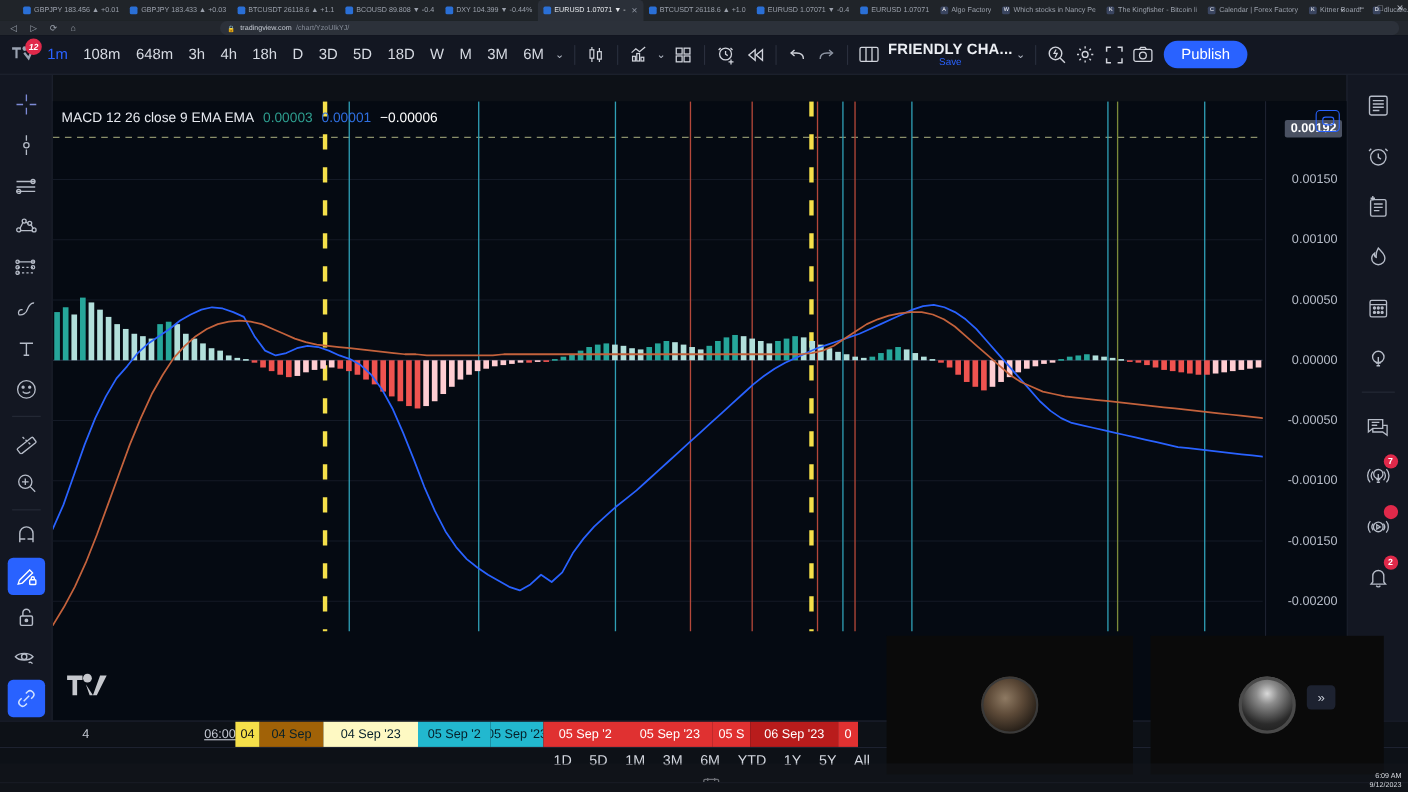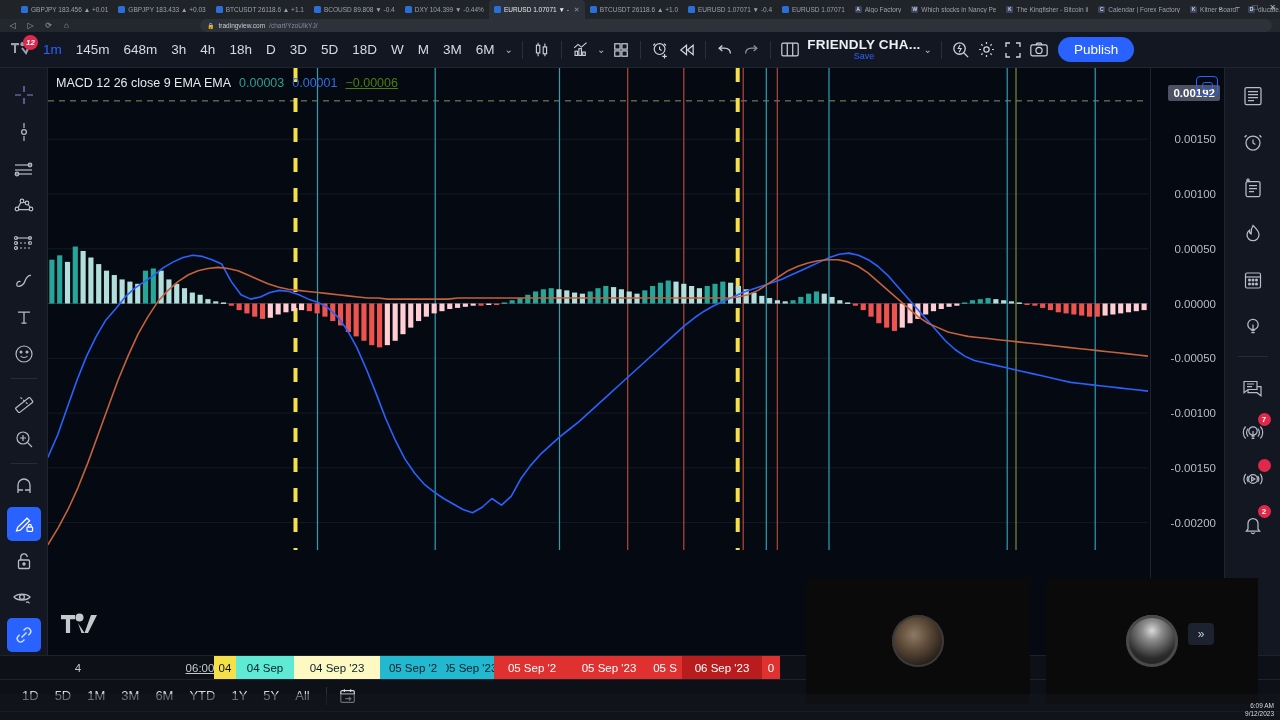--- a/index.html
+++ b/index.html
@@ -117,39 +117,39 @@
   .tv-left{
     width:48px; background:#131722; border-right:1px solid #1f2430;
     display:flex; flex-direction:column; align-items:center; padding-top:10px; gap:0;
   }
   .ltool{ width:34px;height:34px; display:flex;align-items:center;justify-content:center;
           border-radius:5px; margin-bottom:3px; color:#b6bcc8;}
   .ltool.active{ background:#2962ff; color:#fff;}
   .lsep{ width:26px;height:1px;background:#262b37;margin:4px 0 6px;}
 
   
-  .tv-chart{ flex:1; position:relative; background:#050a12; min-width:0;}
+  .tv-chart{ flex:1; position:relative; background:#050a12; min-width:0;margin-top:24px;}
   .chart-canvas{ position:absolute; left:0; top:0; right:74px; bottom:0; overflow:hidden;}
   .pricescale{
     position:absolute; right:0; top:0; bottom:0; width:74px;
     background:#050a12; border-left:1px solid #1d2230;
     font-size:11.5px; color:#b6bcc8;
   }
   .pricescale .pl{ position:absolute; right:8px; transform:translateY(-50%); white-space:nowrap;}
   .pricescale .pcur{
     position:absolute; right:4px; transform:translateY(-50%);
     background:#4b5263; color:#fff; font-weight:bold; padding:2px 5px; border-radius:2px;
     font-size:11.5px;
   }
 
   .macd-legend{
     position:absolute; left:8px; top:8px; z-index:6; display:flex; align-items:center; gap:8px;
     font-size:12.5px; color:#e6e9ef; white-space:nowrap;
   }
-  .macd-legend .v1{color:#2e9e8f;} .macd-legend .v2{color:#2f6fe0;} .macd-legend .v3{color:#4d7c0f;text-decoration:underline;}
+  .macd-legend .v1{color:#2e9e8f;} .macd-legend .v2{color:#2f6fe0;} .macd-legend .v3{color:#ffffff;}
 
   .corner-btn{
     position:absolute; width:22px;height:20px;border:1px solid #2962ff; border-radius:4px;
     right:6px; top:8px; z-index:6; display:flex;align-items:center;justify-content:center;
   }
   .corner-btn .inner{width:11px;height:8px;border:1.5px solid #2962ff;border-radius:3px;}
   .expand-btn{
     position:absolute; right:10px; bottom:10px; width:26px;height:22px;
     background:#1d2230; border-radius:4px; display:flex;align-items:center;justify-content:center;
     color:#c4c9d3; font-size:12px; z-index:6;
@@ -162,21 +162,21 @@
     position:relative; display:flex; align-items:center; overflow:hidden;
     font-size:11.5px; color:#c3c8d2;
   }
   .tl{ position:absolute; transform:translateX(-50%); white-space:nowrap;}
   .tseg{ position:absolute; top:0; bottom:0; display:flex;align-items:center;justify-content:center;
          font-size:11.5px; white-space:nowrap; overflow:hidden;text-align:center;}
 
   
   .rangebar{
     height:32px; background:#0d1117; border-top:1px solid #1d2230;
-    display:flex; align-items:center; gap:2px; padding-left:14px; font-size:13px; color:#d4d8e0;
+    display:flex; align-items:center; gap:2px; padding-left:14px; font-size:13px; color:#d4d8e0;flex-direction:column;
   }
   .rb{ padding:3px 8px; border-radius:4px;}
   
   .panelbar{
     height:42px; background:#0d1117; border-top:1px solid #1d2230;
     display:flex; align-items:center; gap:0; padding-left:14px; font-size:14px; color:#d9dce3;
   }
   .pb{ padding:6px 14px; display:flex;align-items:center;gap:6px;}
 
   
@@ -384,21 +384,21 @@
         <span class="sym">
           <svg width="22" height="16" viewBox="0 0 22 16">
               <path d="M1 3h8v2.2H6V13H4V5.2H1z" fill="#9aa2b1"></path>
               <circle cx="12.5" cy="4.2" r="2.1" fill="#9aa2b1"></circle>
               <path d="M12 8l4 5 4-9" stroke="#9aa2b1" stroke-width="2" fill="none"></path>
             </svg>
         </span>
       </div>
       <div id="tf-host" style="display:flex;align-items:center;">
           <div class="tfbtn sel">1m</div>
-          <div class="tfbtn">145m</div>
+          <div class="tfbtn">108m</div>
           <div class="tfbtn">648m</div>
           <div class="tfbtn">3h</div>
           <div class="tfbtn">4h</div>
           <div class="tfbtn">18h</div>
           <div class="tfbtn">D</div>
           <div class="tfbtn">3D</div>
           <div class="tfbtn">5D</div>
           <div class="tfbtn">18D</div>
           <div class="tfbtn">W</div>
           <div class="tfbtn">M</div>
@@ -904,21 +904,21 @@
           </svg>
         </div>
       </div>
     </div>
 
     <div class="timescale" id="timescale-host">
         <div class="tl" style="left: 78px;">4</div>
         <div class="tl" style="left: 200px; text-decoration: underline;">06:00</div>
         <div class="tl" style="left: 320px;">12:00</div>
         <div class="tseg" style="left: 214px; width: 22px; background: rgb(245, 224, 74); color: rgb(13, 17, 23);">04</div>
-        <div class="tseg" style="left: 236px; width: 58px; background: #5eead4; color: rgb(6, 32, 42);">04 Sep</div>
+        <div class="tseg" style="left: 236px; width: 58px; background: #a16207; color: rgb(6, 32, 42);">04 Sep</div>
         <div class="tseg" style="left: 294px; width: 86px; background: #fef9c3; color: rgb(6, 32, 42);">04 Sep '23</div>
         <div class="tseg" style="left: 380px; width: 66px; background: rgb(34, 184, 207); color: rgb(6, 32, 42);">05 Sep '2</div>
         <div class="tseg" style="left: 446px; width: 48px; background: rgb(34, 184, 207); color: rgb(6, 32, 42);">05 Sep '23</div>
         <div class="tseg" style="left: 494px; width: 76px; background: rgb(224, 49, 49); color: rgb(255, 255, 255);">05 Sep '2</div>
         <div class="tseg" style="left: 570px; width: 78px; background: rgb(224, 49, 49); color: rgb(255, 255, 255);">05 Sep '23</div>
         <div class="tseg" style="left: 648px; width: 34px; background: rgb(224, 49, 49); color: rgb(255, 255, 255);">05 S</div>
         <div class="tseg" style="left: 682px; width: 80px; background: #b91c1c; color: rgb(255, 255, 255);">06 Sep '23</div>
         <div class="tseg" style="left: 762px; width: 18px; background: rgb(224, 49, 49); color: rgb(255, 255, 255);">0</div>
         <div class="tseg" style="left: 950px; width: 34px; background: rgb(34, 184, 207); color: rgb(6, 32, 42);">6 S</div>
       </div>

